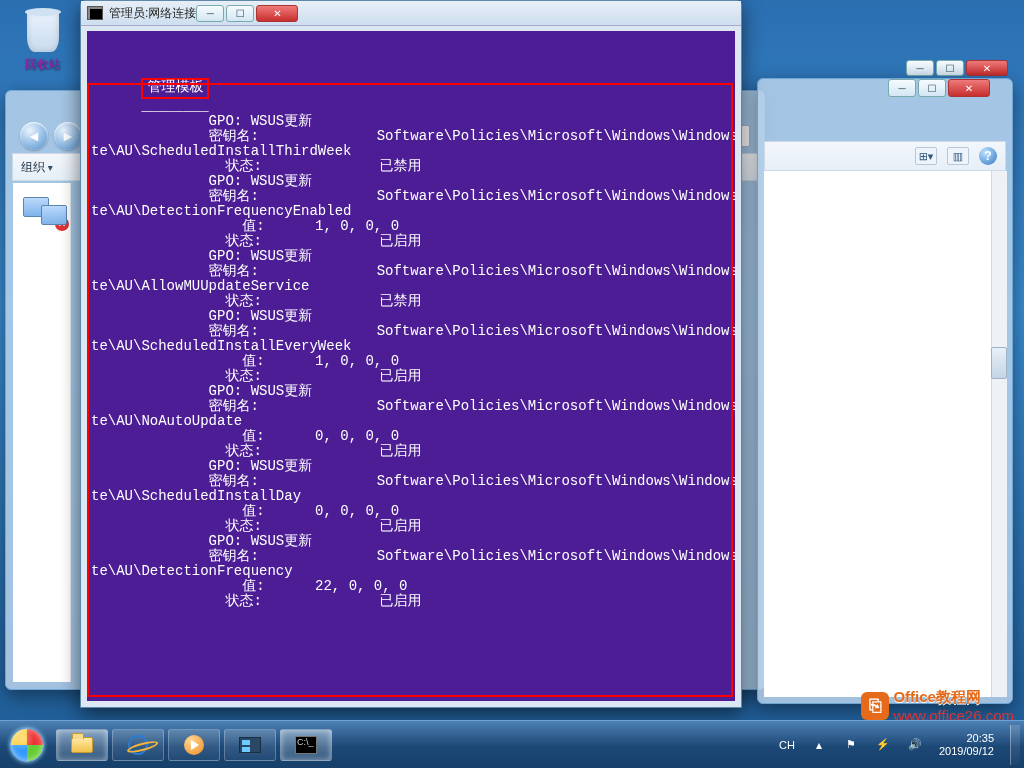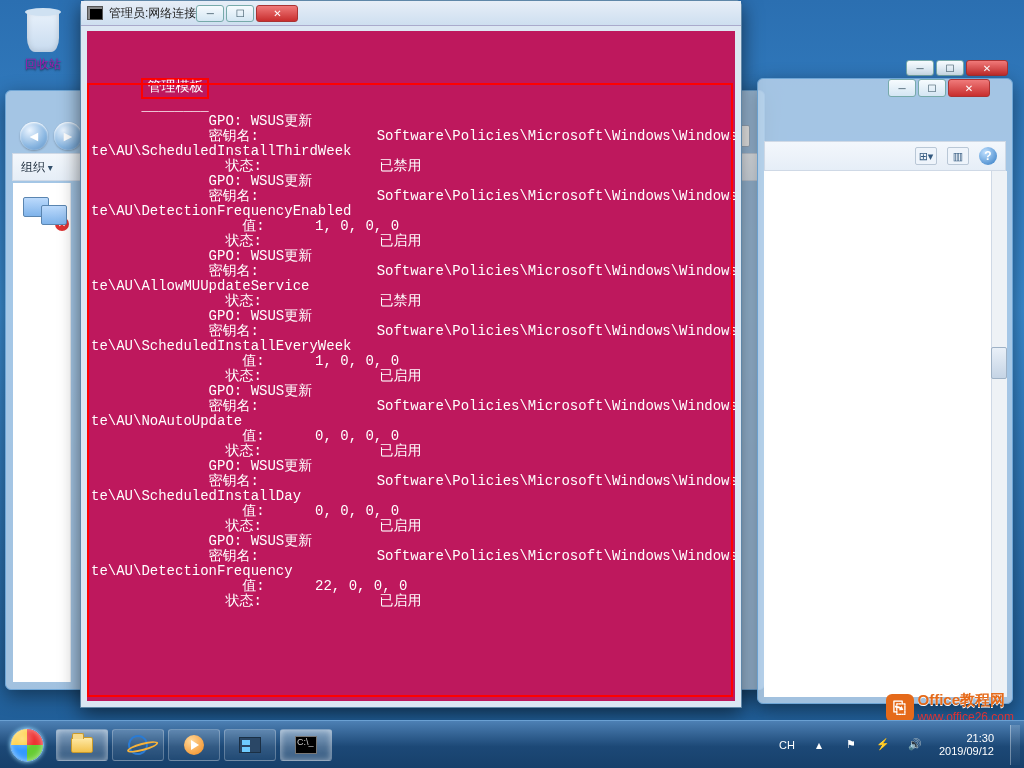--- a/index.html
+++ b/index.html
@@ -18,21 +18,21 @@
   .titlebar .spacer { flex:1; }
   .wbtns { display:flex; gap:2px; }
   .wbtn { width:28px; height:18px; border-radius:3px; border:1px solid #7aa; background: linear-gradient(#f6fbfe,#d4e6f3); display:flex; align-items:center; justify-content:center; font-size:10px; color:#2f4a5a; }
   .wbtn.close { width:42px; background: linear-gradient(#f07a7a,#c82e2e); border-color:#a33; color:#fff; }
 
   
   .cmdwin { position:absolute; left:80px; top:0; width:662px; height:708px; background:#dce7f3; border:1px solid #5f87a8; border-top-left-radius:6px; border-top-right-radius:6px; box-shadow:0 6px 20px rgba(0,0,0,.55); }
   .cmdwin .ctitle { height:25px; background:linear-gradient(#e7eef7,#cedff0); border-bottom:1px solid #aac; display:flex; align-items:center; padding:0 4px 0 6px; font-size:12px; color:#222;text-align:center; }
   .cmdwin .cicon { width:16px; height:14px; background:#000; border:1px solid #555; margin-right:6px; display:inline-block; box-shadow: inset 2px 2px 0 #888; font-size:8px; }
   .cmdwin .wbtns .wbtn { height:17px; }
-  .cmdbody { position:absolute; left:6px; right:6px; top:30px; bottom:6px; background:#be185d; color:#fff; font-family: "NSimSun","SimSun","FangSong","Courier New",monospace; font-size:14px; line-height:15px; white-space:pre; overflow:hidden; padding:2px 4px; }
+  .cmdbody { position:absolute; left:6px; right:6px; top:30px; bottom:6px; background:#4c1d95; color:#fff; font-family: "NSimSun","SimSun","FangSong","Courier New",monospace; font-size:14px; line-height:15px; white-space:pre; overflow:hidden; padding:2px 4px; }
   .cmdbody .hl-red-box { border:2px solid #f00; display:inline-block; padding:0 4px 2px 4px; }
   .cmdbody .big-red { position:absolute; left:0px; top:52px; right:2px; bottom:4px; border:2px solid #f00; pointer-events:none; }
 
   
   .exp-nav { height:34px; display:flex; align-items:center; gap:6px; padding:0 8px; }
   .navbtn { width:28px; height:28px; border-radius:50%; background:radial-gradient(circle at 35% 30%, #eaf4ff, #89b6e1 60%, #5a8cc0); box-shadow:inset 0 1px 2px #fff, 0 1px 2px rgba(0,0,0,.25); display:flex; align-items:center; justify-content:center; color:#fff; font-size:14px; }
   .addr { flex:1; height:22px; background:#fff; border:1px solid #a6b7c9; border-radius:2px; }
   .search { width:210px; height:22px; background:#fff; border:1px solid #a6b7c9; border-radius:2px; display:flex; align-items:center; padding:0 20px 0 6px; color:#8a98a8; font-size:12px; position:relative; }
   .search .mag { position:absolute; right:4px; top:3px; width:14px; height:14px; border:2px solid #5a89c0; border-radius:50%; }
   .search .mag::after { content:""; position:absolute; width:6px; height:2px; background:#5a89c0; transform:rotate(45deg); left:10px; top:11px; }
@@ -67,21 +67,21 @@
   .tray { margin-left:auto; display:flex; align-items:center; gap:16px; color:#fff; font-size:11px; padding-right:4px; }
   .tray .tico { width:16px; height:16px; display:flex; align-items:center; justify-content:center; }
   .tray .chev { font-size:12px; }
   .clock { text-align:right; line-height:13px; }
   .showdesk { width:10px; height:40px; border-left:1px solid rgba(255,255,255,.35); background:linear-gradient(rgba(255,255,255,.16),rgba(255,255,255,.02)); }
 
   
   .wm { position:absolute; right:10px; bottom:44px; display:flex; align-items:center; gap:4px; pointer-events:none; }
   .wm .badge { width:28px; height:28px; border-radius:6px; background:#e56a1a; display:flex; align-items:center; justify-content:center; color:#fff; font-weight:bold; }
   .wm .txt { font-weight:bold; color:#e56a1a; text-shadow:0 1px 0 #fff; font-size:15px; }
-  .wm .sub { color:#d33; font-size:12px; }
+  .wm .sub { color:#d33; font-size:15px; }
 
   
   .backwin { left:5px; top:90px; width:760px; height:600px; }
   .backwin .exp-nav { position:absolute; left:6px; right:6px; top:28px; }
   .backwin .cmdbar { position:absolute; left:6px; right:6px; top:62px; border:1px solid #cfd9e6; }
   .leftpanehdr { position:absolute; left:7px; top:92px; width:58px; bottom:7px; background:#fff; border-right:1px solid #e3e8ef; }
 
   
   .frontwin { left:757px; top:78px; width:256px; height:626px; }
   .frontwin .exp-nav { position:absolute; left:6px; right:6px; top:28px; }
@@ -196,18 +196,18 @@
   <div class="tbtn active">
       <div class="cmd">C:\_</div>
     </div>
   <div class="tray">
     <span>CH</span>
     <span class="tico chev">▴</span>
     <span class="tico">⚑</span>
     <span class="tico">⚡</span>
     <span class="tico">🔊</span>
     <div class="clock">
-      <div>21:30</div>
+      <div>20:35</div>
       <div>2019/09/12</div>
     </div>
     <div class="showdesk"></div>
   </div>
 </div>
 
 </body></html>

